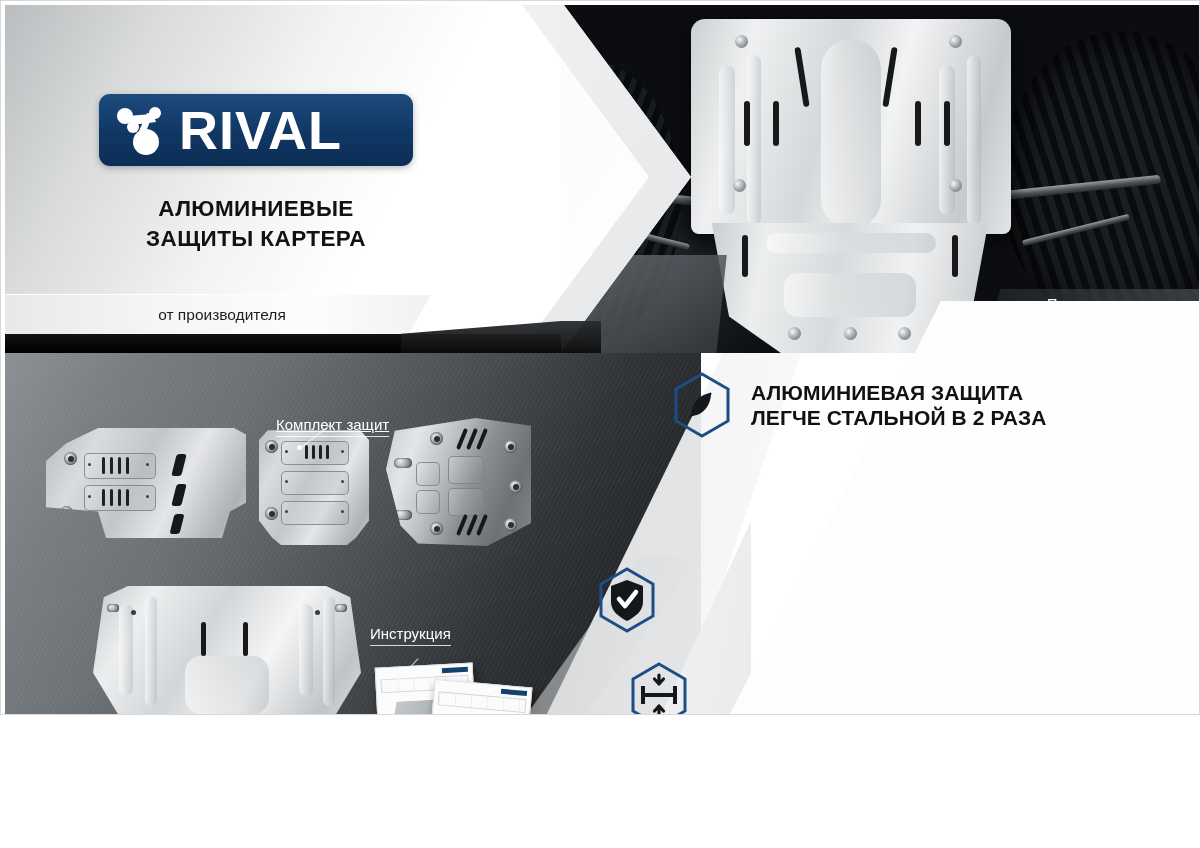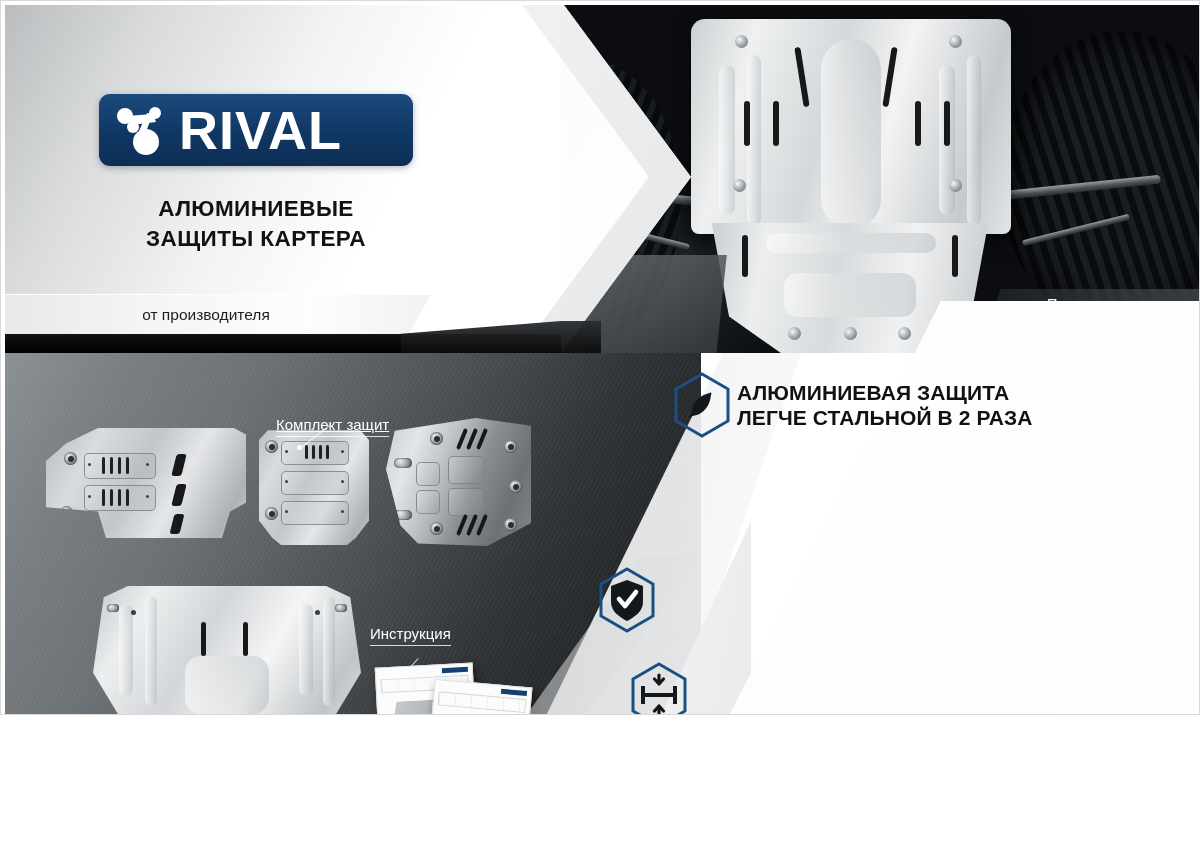--- a/index.html
+++ b/index.html
@@ -109,21 +109,21 @@
     text-align:center;color:#121212;font-weight:bold;font-size:22.5px;
     line-height:1.32;letter-spacing:.4px;
   }
   .sub-band{
     position:absolute;left:0;top:293px;width:430px;height:40px;
     background:linear-gradient(90deg,#e6e8e9 0%,#f4f5f6 35%,#fdfdfd 72%,#f0f1f2 100%);
     border-top:1px solid #fff;border-bottom:1px solid #e3e5e6;
     clip-path:polygon(0 0,430px 0,408px 40px,0 40px);
   }
   .sub-band span{
-    position:absolute;left:0;top:0;width:410px;height:40px;
+    position:absolute;left:16px;top:0;width:410px;height:40px;
     display:flex;align-items:center;justify-content:center;
     font-size:15.5px;color:#1d1d1d;
   }
   .black-strip{
     position:absolute;left:0;top:333px;width:560px;height:19px;
     background:linear-gradient(180deg,#121212,#000);
   }
   .black-strip-taper{
     position:absolute;left:400px;top:320px;width:200px;height:32px;
     background:linear-gradient(180deg,#2a2d30,#0a0b0c);
@@ -216,21 +216,21 @@
     background:linear-gradient(102deg,#bfc2c4,#d9dbdd 45%,#eef0f1);
     clip-path:polygon(0px 292px, 208px 0px, 268px 0px, 60px 292px);
     opacity:.55;
   }
 
   
   .benefits{
     position:absolute;left:615px;top:352px;width:585px;height:496px;
   }
   .benefit{
-    position:absolute;display:flex;align-items:center;gap:4px;
+    position:absolute;display:flex;align-items:center;gap:18px;
   }
   .hexwrap{position:relative;width:62px;height:68px;flex:none;}
   .hexwrap svg{display:block;width:62px;height:68px;}
   .btext{
     color:#111111;font-weight:bold;font-size:21px;line-height:1.2;
     letter-spacing:.1px;white-space:pre-line;
   }
 
   
   .edge-top{position:absolute;left:0;top:0;width:1200px;height:4px;background:#ffffff;}

